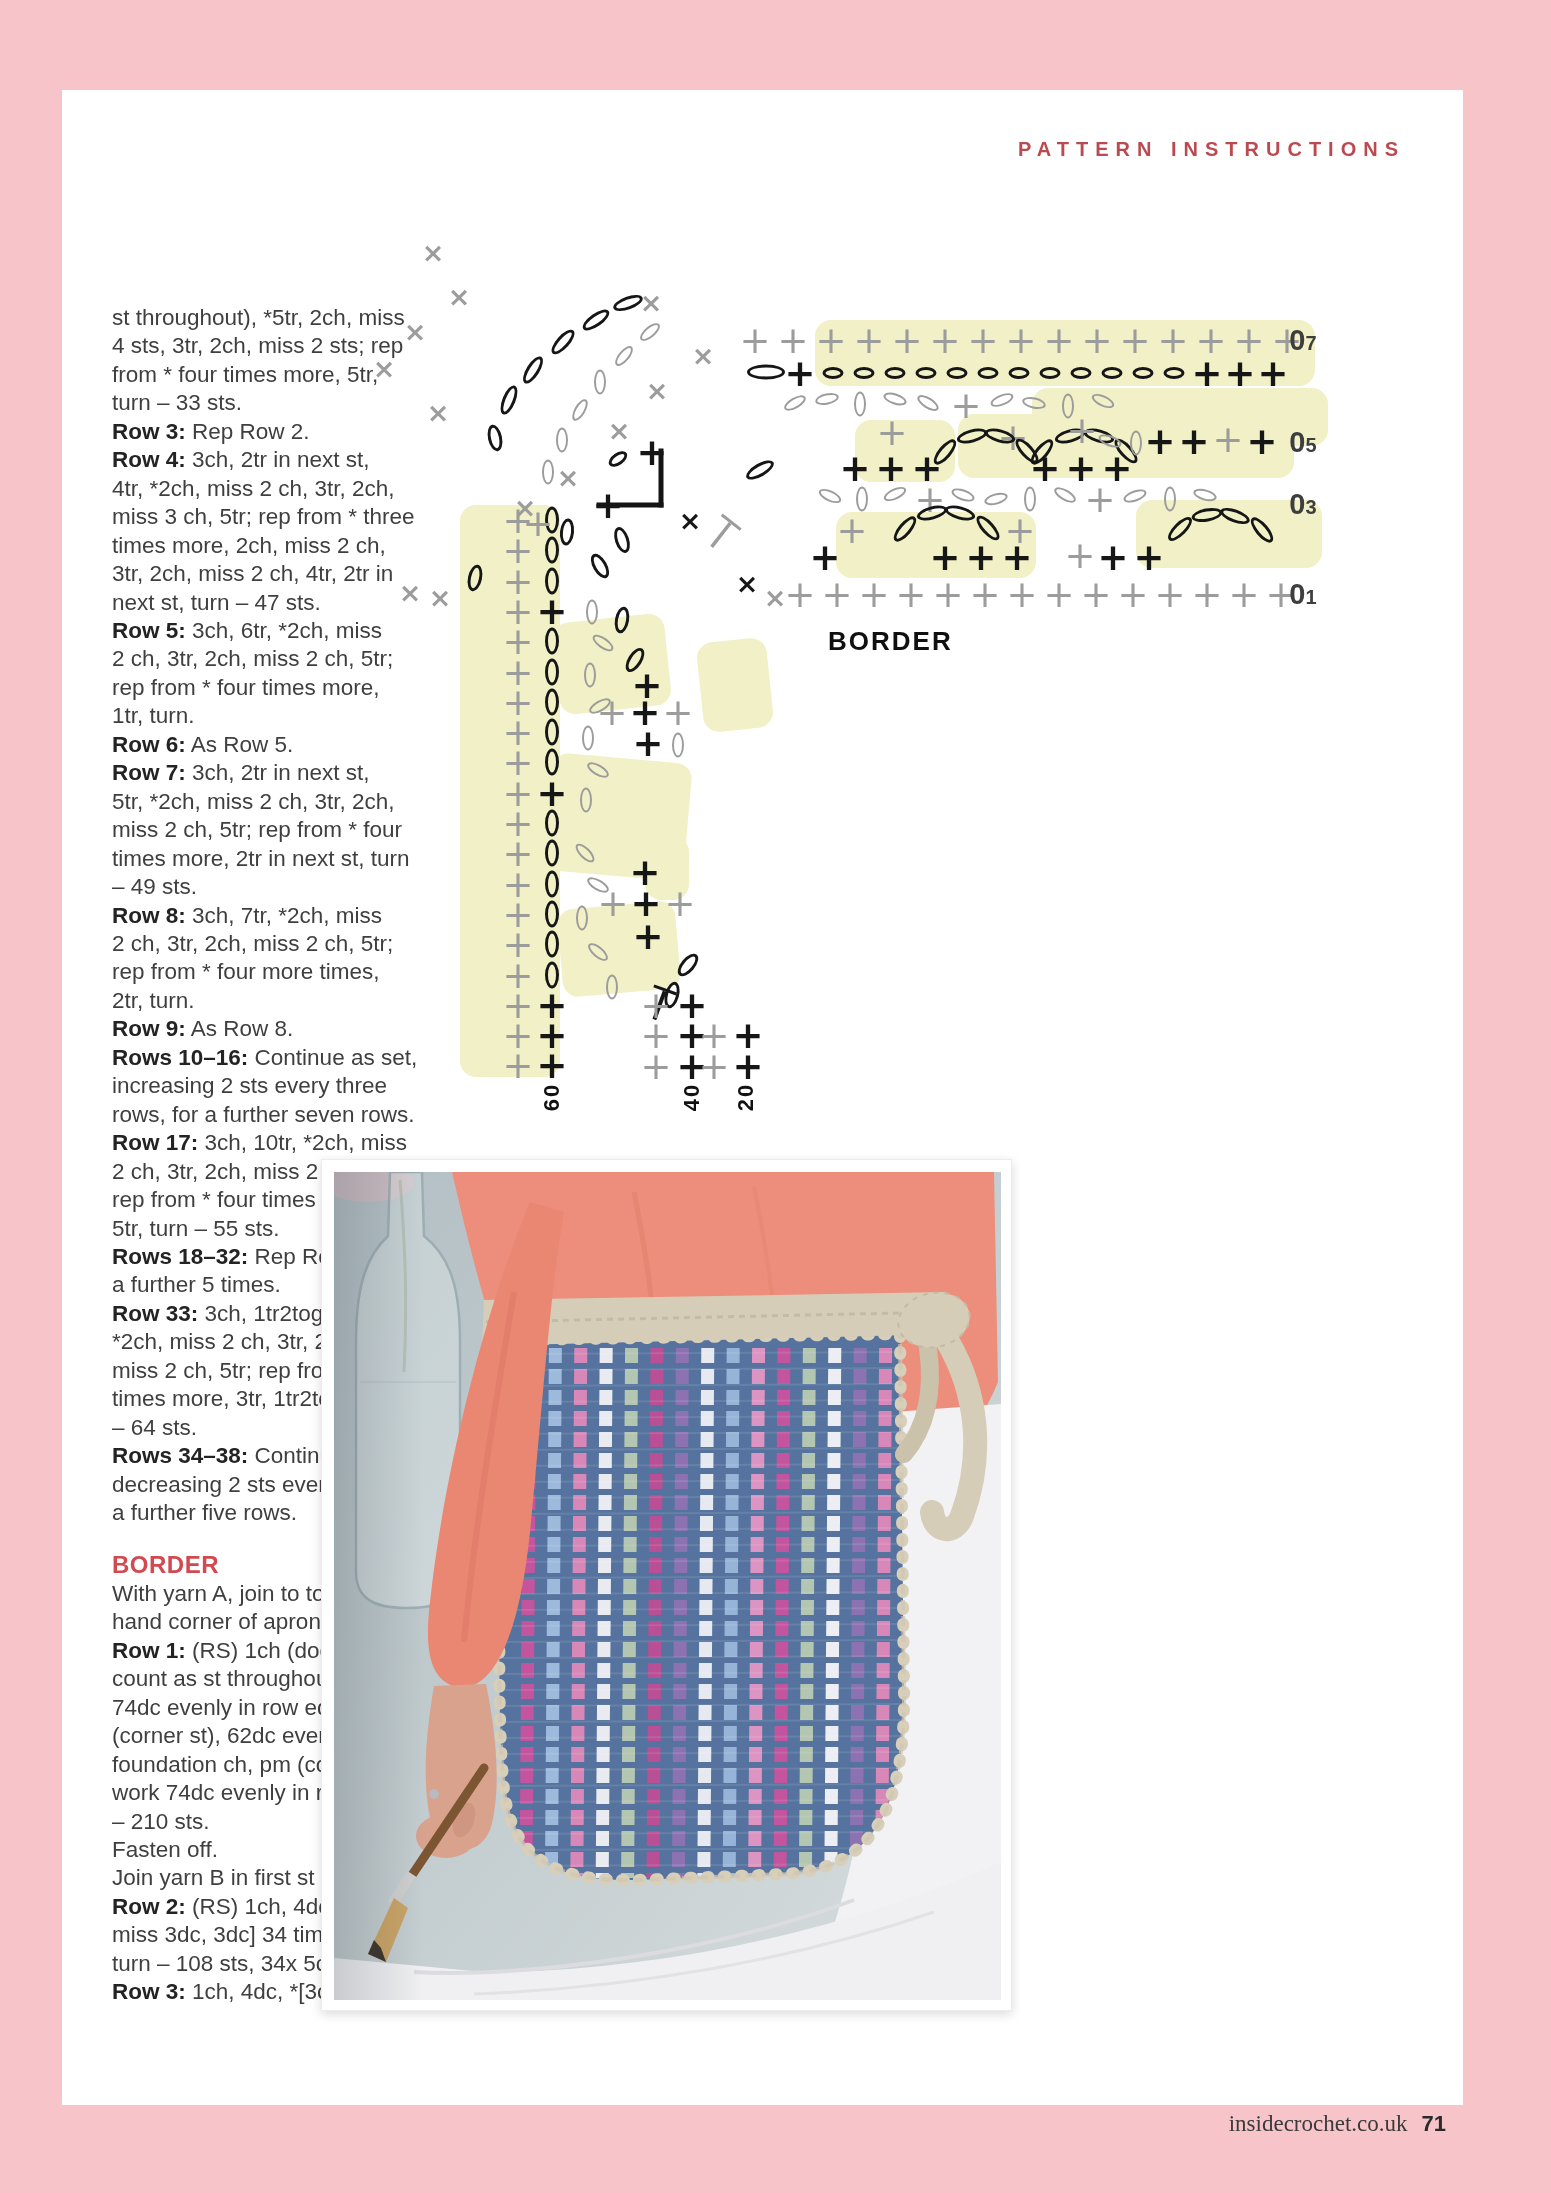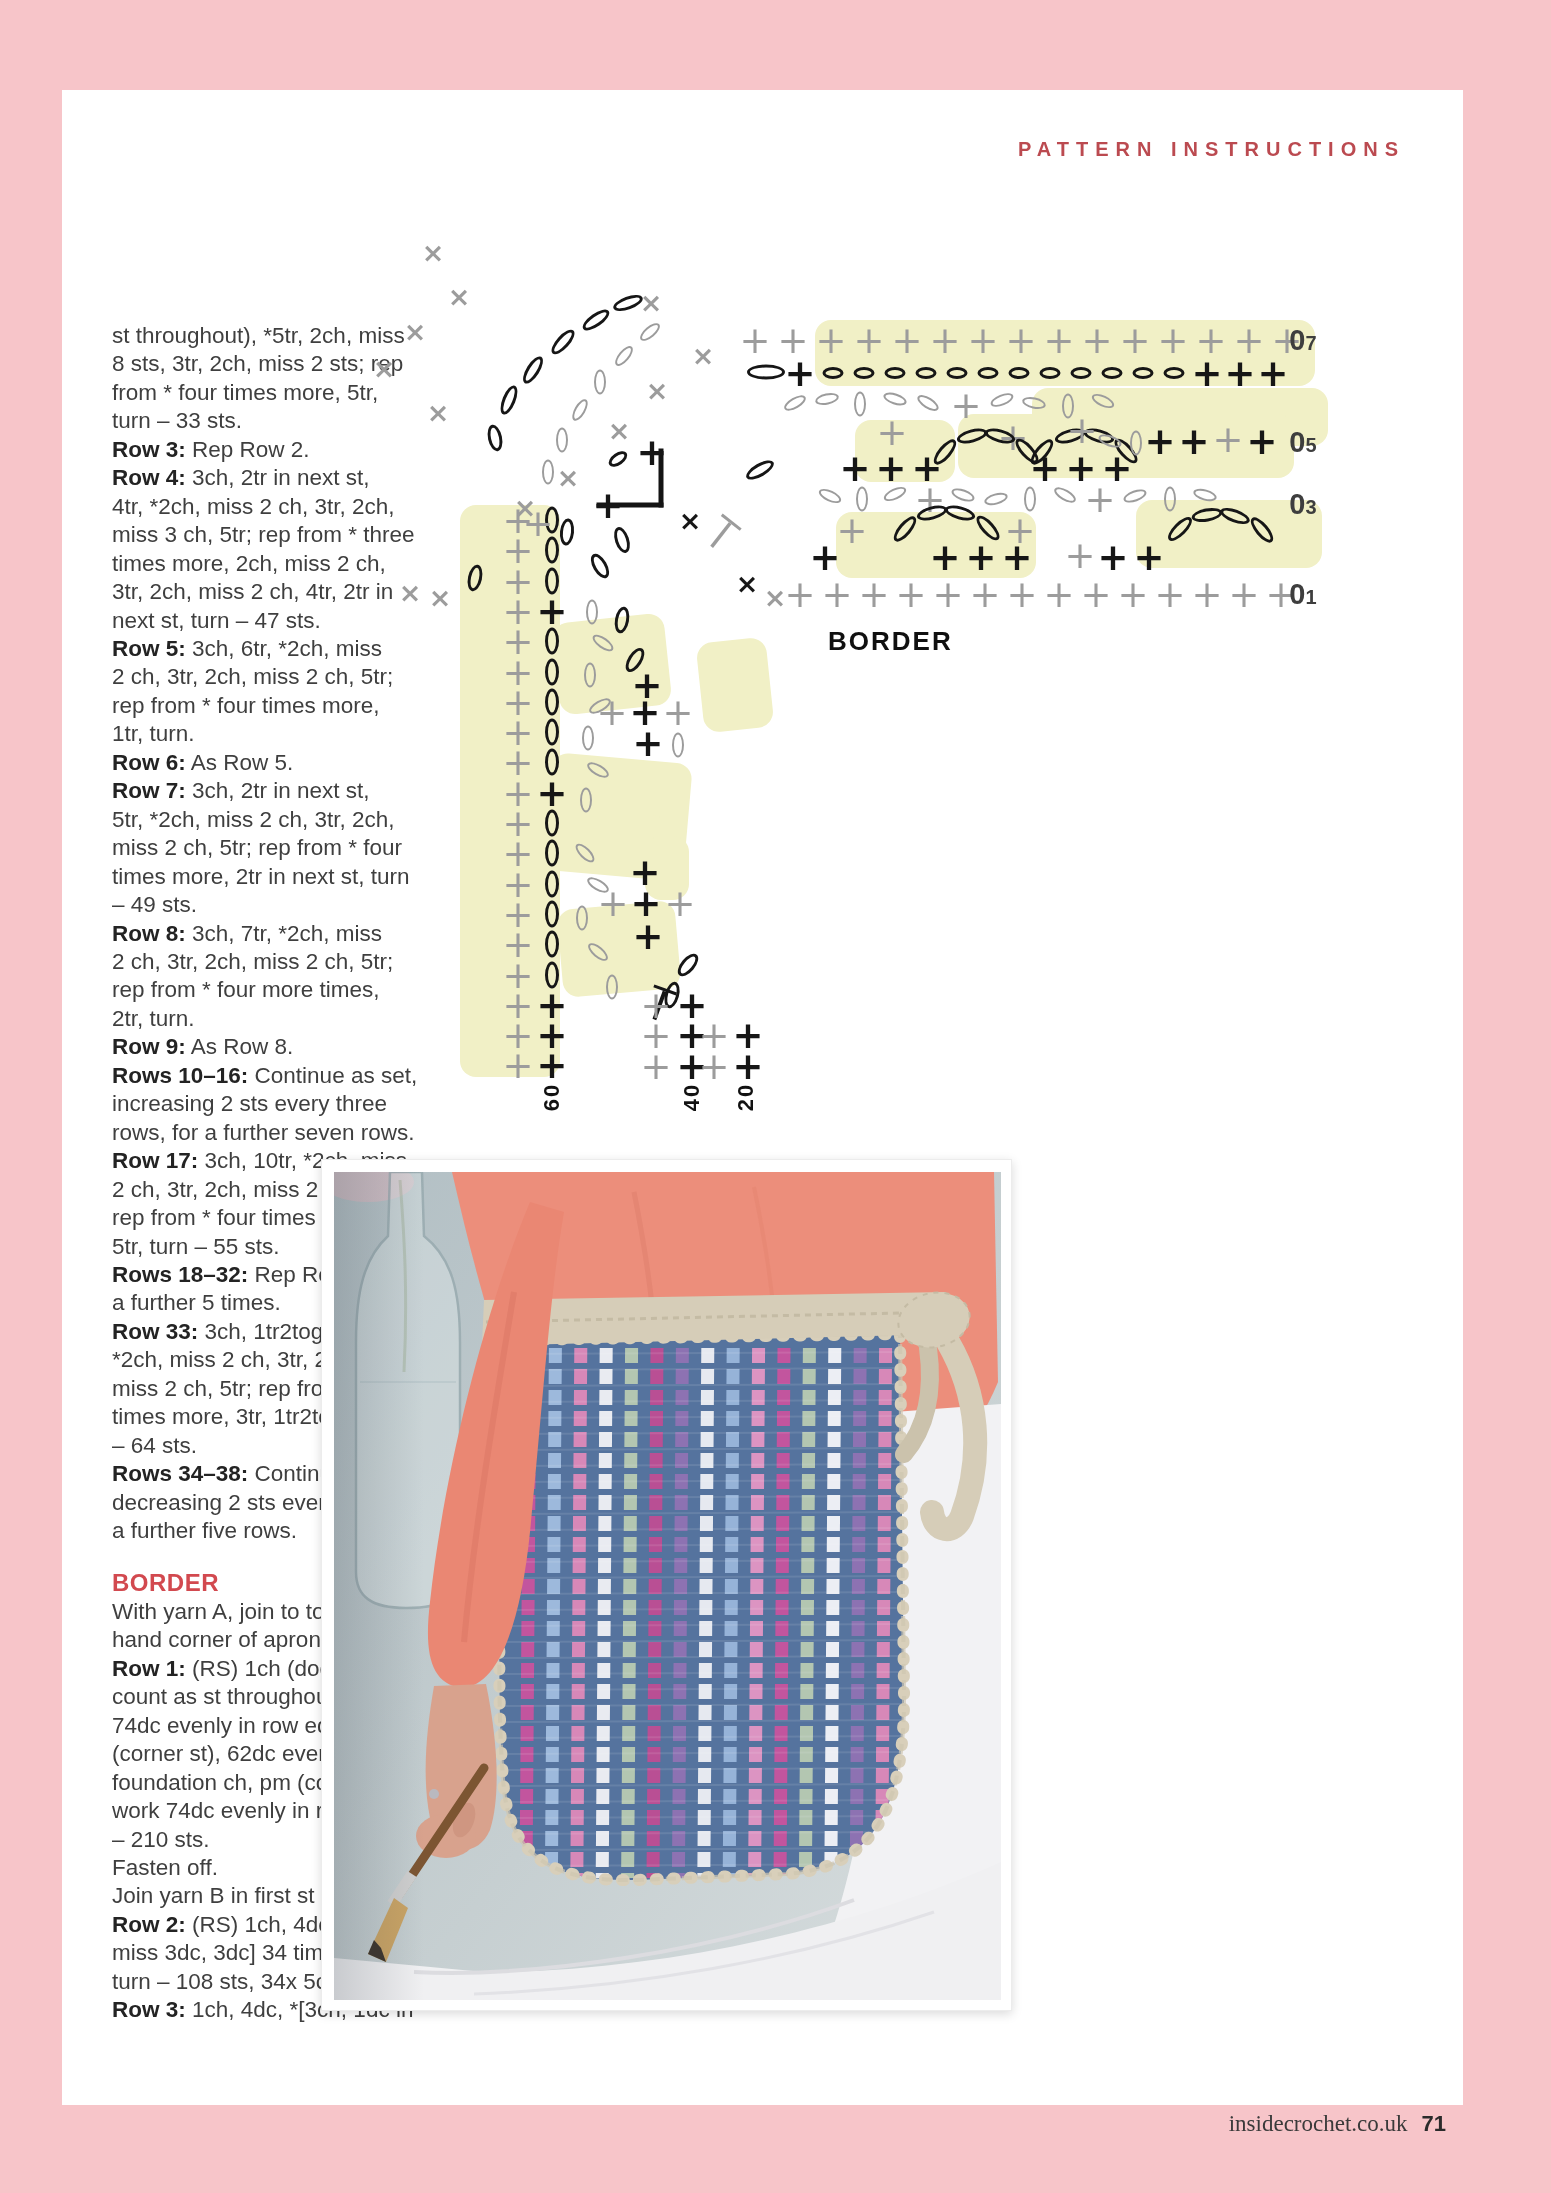--- a/index.html
+++ b/index.html
@@ -1,21 +1,21 @@
 <!DOCTYPE html>
 <html><head>
 <meta charset="utf-8">
 <style>
   html,body{margin:0;padding:0;}
   body{width:1551px;height:2193px;position:relative;font-family:"Liberation Sans",sans-serif;background:#f7c5c9;}
   .page{position:absolute;inset:0;background:#f7c5c9;overflow:hidden;}
   .sheet{position:absolute;left:62px;top:90px;width:1401px;height:2015px;background:#ffffff;}
   .kicker{position:absolute;top:48px;right:58px;font-size:20px;font-weight:700;letter-spacing:7px;color:#bb4a50;}
   
-  .col{position:absolute;left:50px;top:232px;width:310px;font-size:22.5px;color:#3f3f3f;}
+  .col{position:absolute;left:50px;top:214px;width:310px;font-size:22.5px;color:#3f3f3f;}
   .pline{line-height:28.45px;white-space:nowrap;}
   .pline .b{font-weight:700;color:#232323;}
   .pgap{height:24px;}
   .phead{line-height:28.45px;font-weight:700;color:#d2494f;font-size:24px;letter-spacing:0.5px;}
   
   .chart-layer{position:absolute;inset:0;pointer-events:none;}
   .hl{position:absolute;background:#f1f0c6;border-radius:16px;}
   .sym{position:absolute;transform:translate(-50%,-50%) rotate(var(--r,0deg));line-height:1;}
   .plus{font-family:"DejaVu Sans",sans-serif;font-size:37px;font-weight:400;}
   .pl{color:#9c9c9c;}
@@ -46,21 +46,21 @@
   .footer .pg{font-weight:700;margin-left:14px;font-size:22px;color:#2b2b2b;}
 </style>
 </head>
 <body>
 
 <div class="page">
   <div class="sheet">
     <div class="kicker">PATTERN INSTRUCTIONS</div>
     <div class="col" id="text-col">
         <div class="pline">st throughout), *5tr, 2ch, miss</div>
-        <div class="pline">8 sts, 3tr, 2ch, miss 2 sts; rep</div>
+        <div class="pline">4 sts, 3tr, 2ch, miss 2 sts; rep</div>
         <div class="pline">from * four times more, 5tr,</div>
         <div class="pline">turn – 33 sts.</div>
         <div class="pline"><span class="b">Row 3:</span> Rep Row 2.</div>
         <div class="pline"><span class="b">Row 4:</span> 3ch, 2tr in next st,</div>
         <div class="pline">4tr, *2ch, miss 2 ch, 3tr, 2ch,</div>
         <div class="pline">miss 3 ch, 5tr; rep from * three</div>
         <div class="pline">times more, 2ch, miss 2 ch,</div>
         <div class="pline">3tr, 2ch, miss 2 ch, 4tr, 2tr in</div>
         <div class="pline">next st, turn – 47 sts.</div>
         <div class="pline"><span class="b">Row 5:</span> 3ch, 6tr, *2ch, miss</div>

